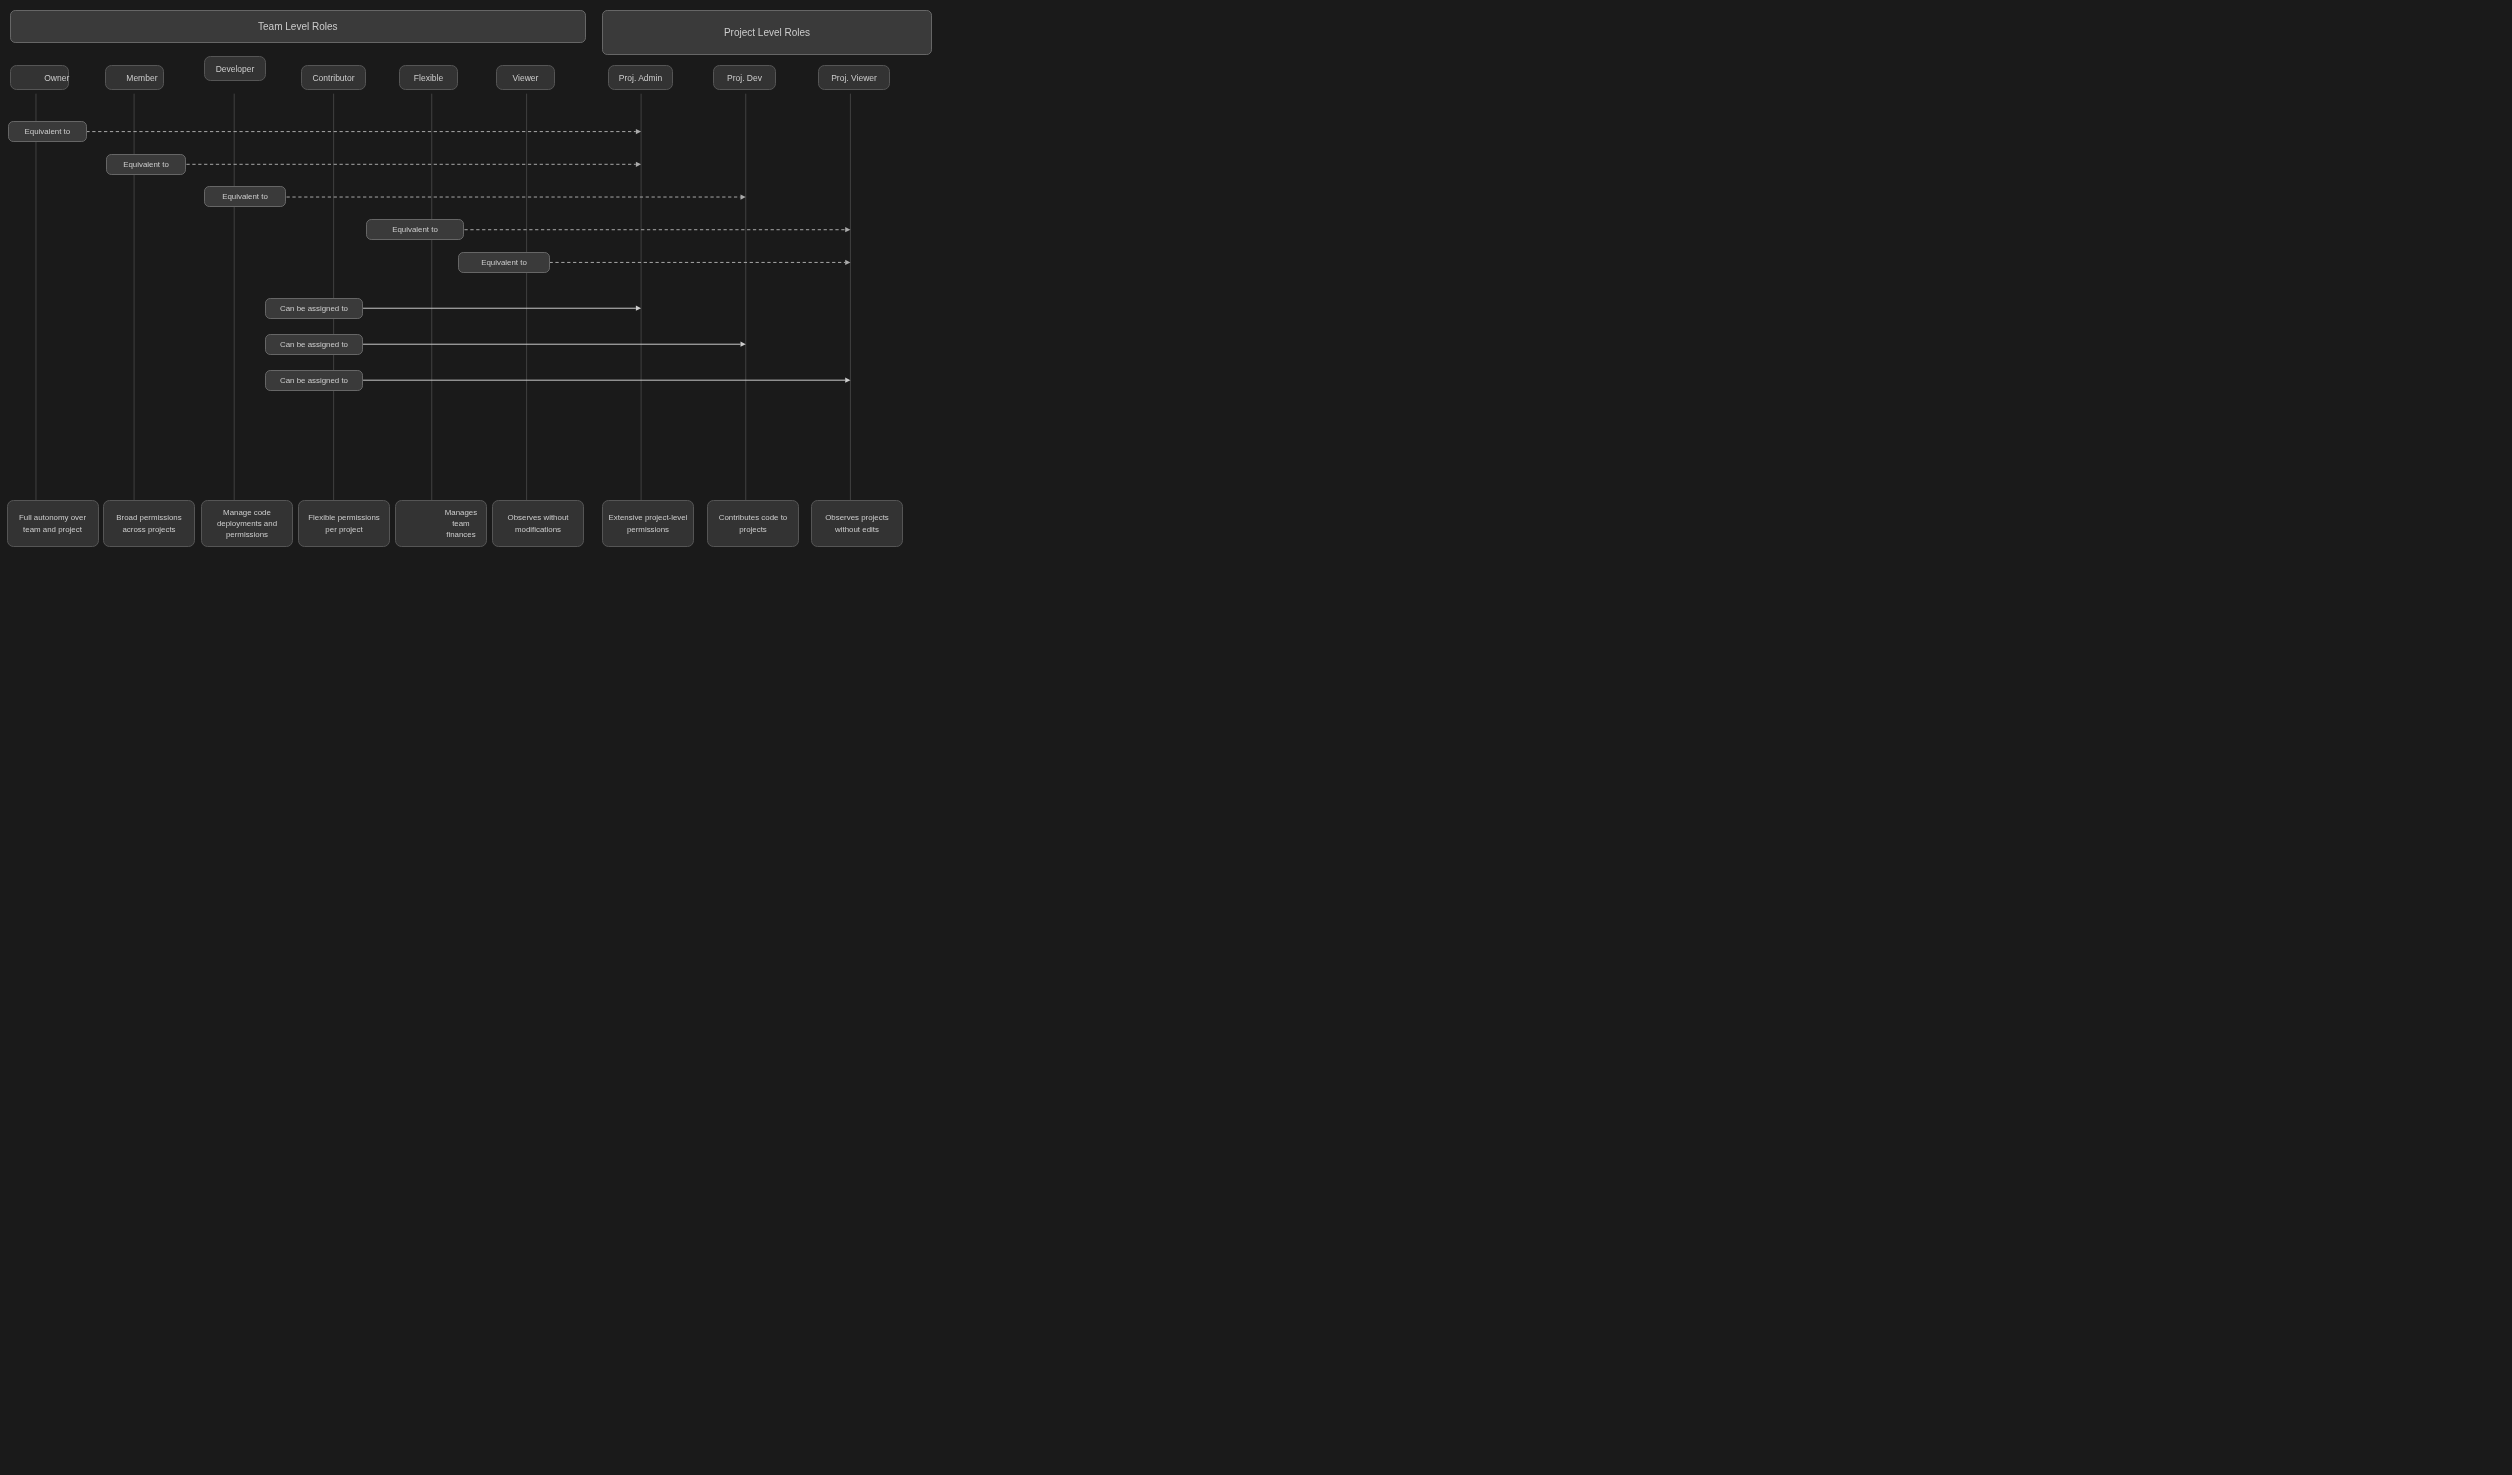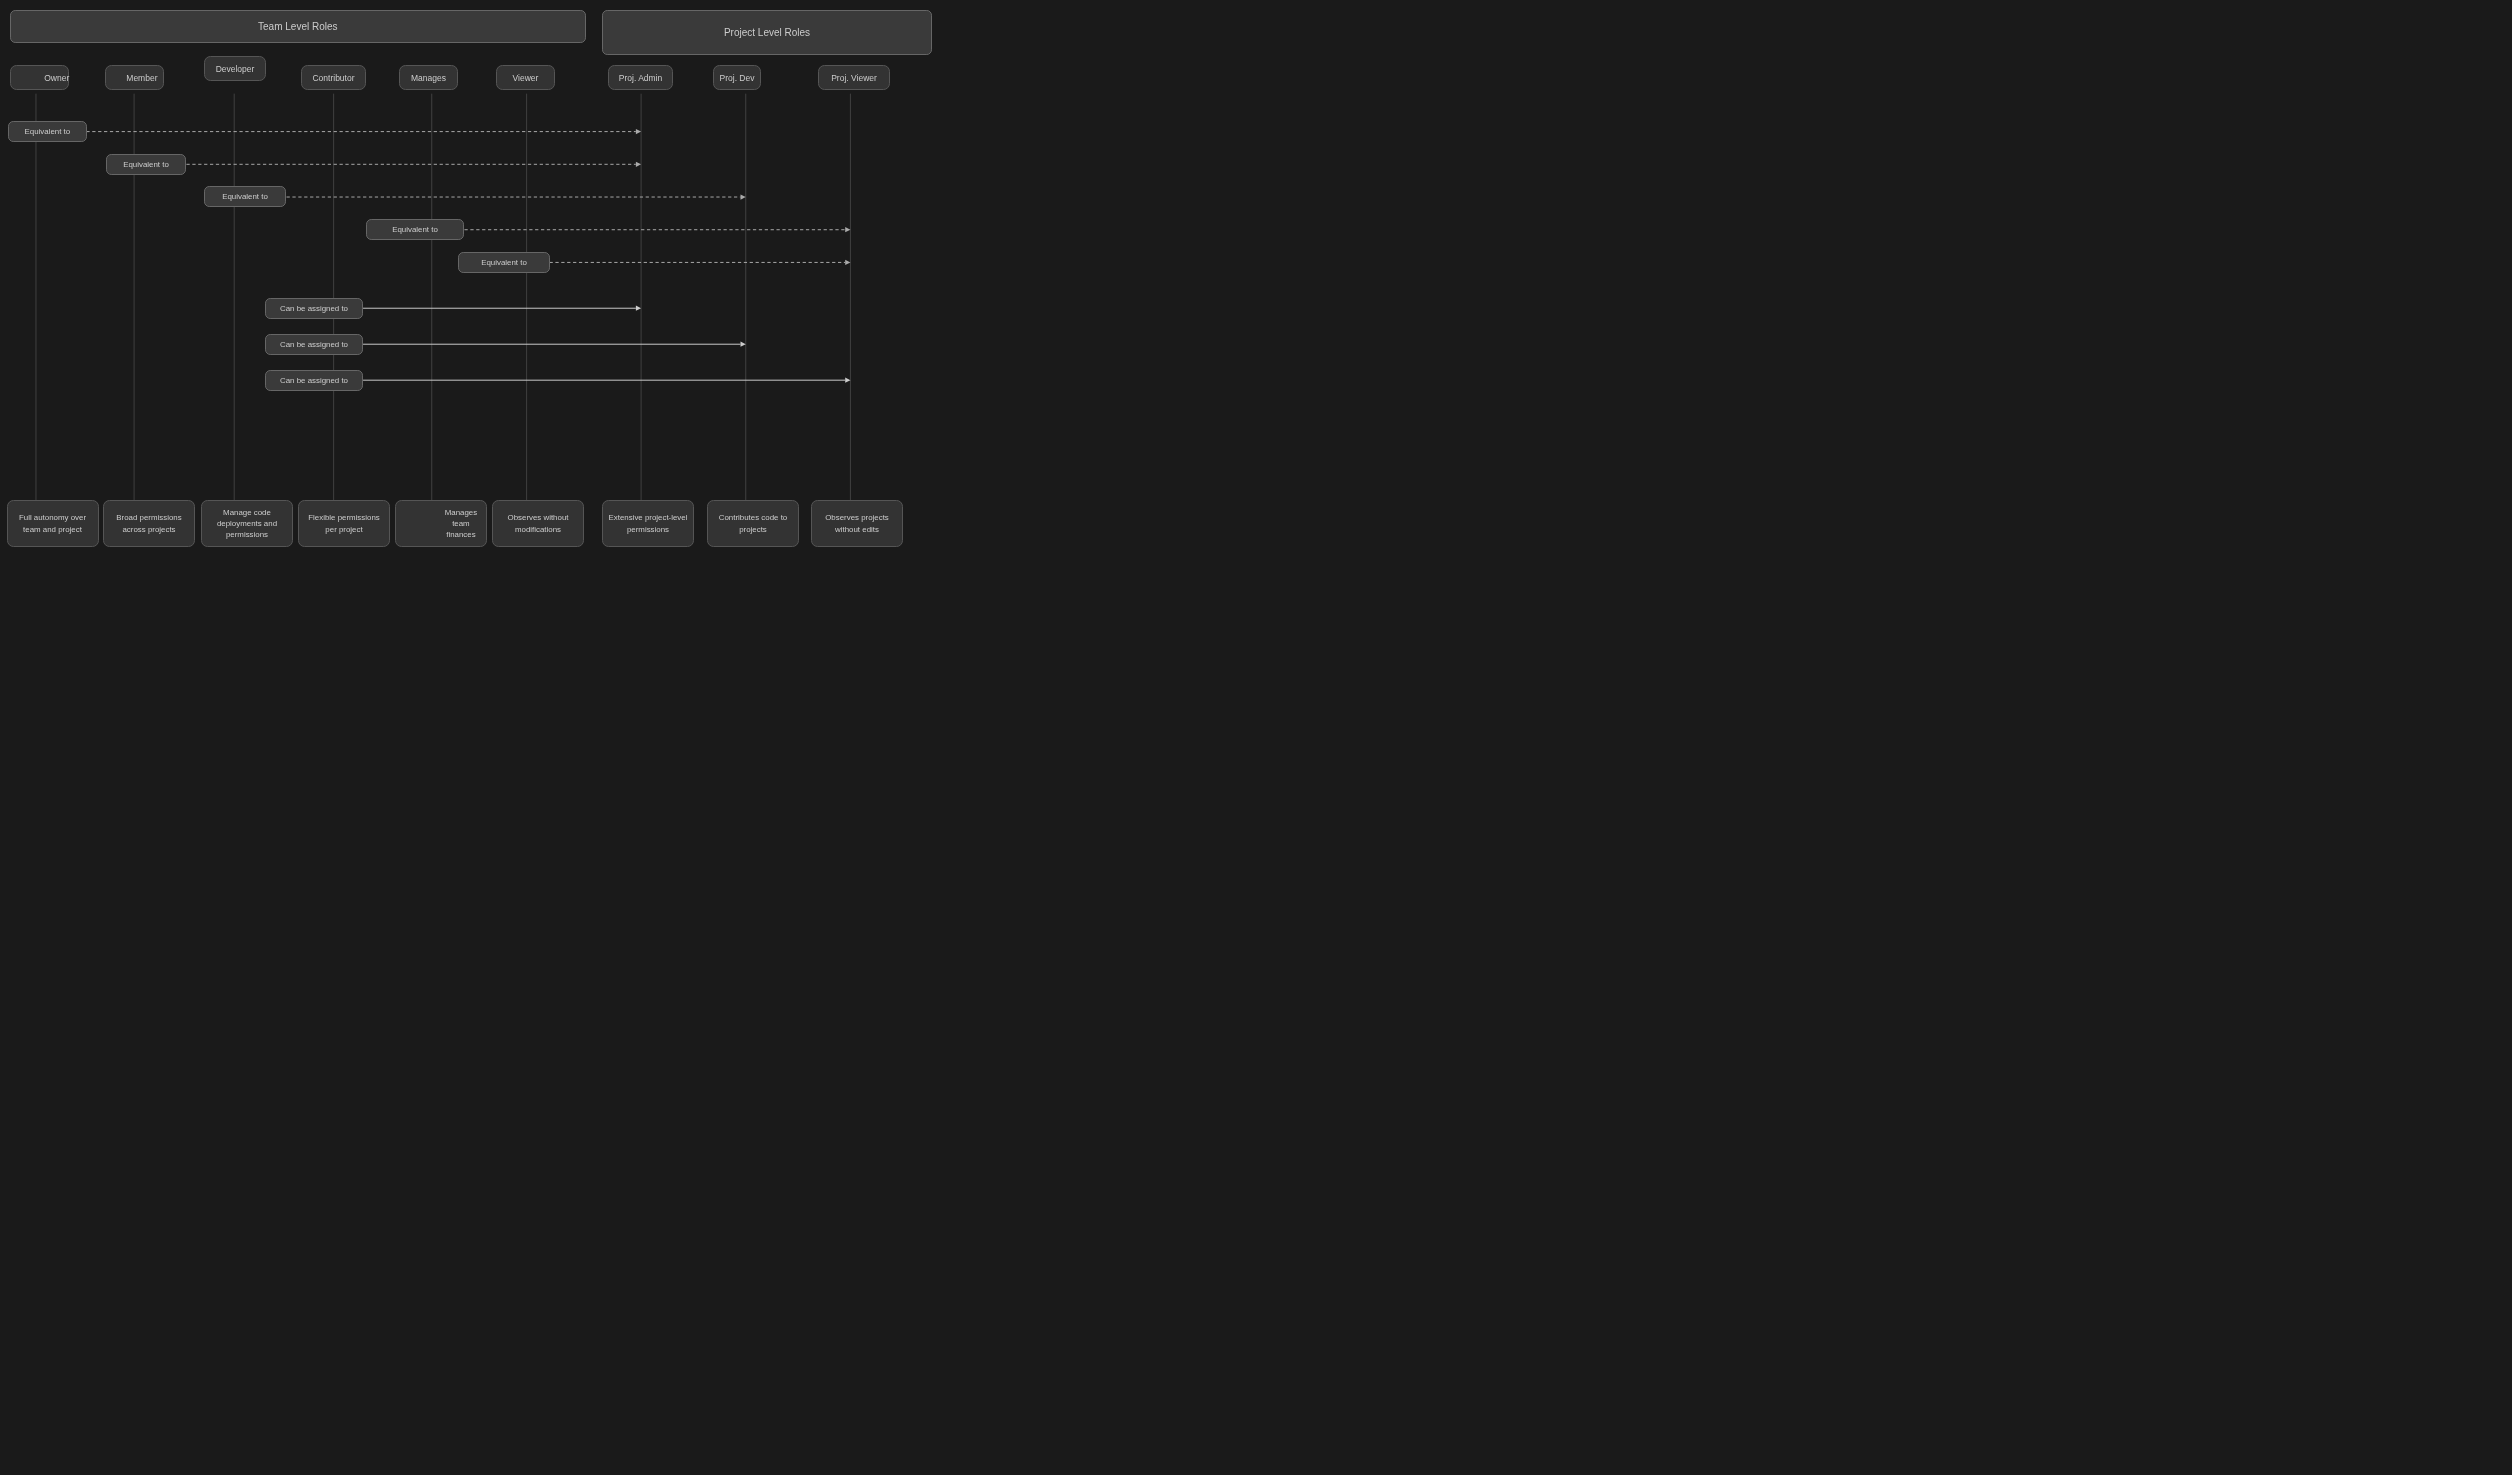--- a/index.html
+++ b/index.html
@@ -116,25 +116,25 @@
   </div>
 
   <div class="node header" style="left:602px; top:9.8px; width:330px; height:45px;">
     <span>Project Level Roles</span>
   </div>
 
   <div class="node pill" style="left:9.8px; top:65px; width:59px; height:25px;padding-left:40px;">Owner</div>
   <div class="node pill" style="left:105px; top:65px; width:59px; height:25px;padding-left:20px;">Member</div>
   <div class="node pill" style="left:204px; top:56px; width:62px; height:25px;">Developer</div>
   <div class="node pill" style="left:301px; top:65px; width:65px; height:25px;">Contributor</div>
-  <div class="node pill" style="left:399px; top:65px; width:59px; height:25px;">Manages</div>
+  <div class="node pill" style="left:399px; top:65px; width:59px; height:25px;">Flexible</div>
   <div class="node pill" style="left:496px; top:65px; width:59px; height:25px;">Viewer</div>
 
   <div class="node pill" style="left:608px; top:65px; width:65px; height:25px;">Proj. Admin</div>
-  <div class="node pill" style="left:713px; top:65px; width:48px; height:25px;">Proj. Dev</div>
+  <div class="node pill" style="left:713px; top:65px; width:63px; height:25px;">Proj. Dev</div>
   <div class="node pill" style="left:818px; top:65px; width:72px; height:25px;">Proj. Viewer</div>
 
   <div class="node relation" style="left:7.9px; top:121px; width:79px; height:21px;">Equivalent to</div>
   <div class="node relation" style="left:106px; top:154px; width:80px; height:21px;">Equivalent to</div>
   <div class="node relation" style="left:204px; top:186px; width:82px; height:21px;">Equivalent to</div>
   <div class="node relation" style="left:366px; top:219px; width:98px; height:21px;">Equivalent to</div>
   <div class="node relation" style="left:458px; top:252px; width:92px; height:21px;">Equivalent to</div>
 
   <div class="node relation" style="left:265px; top:298px; width:98px; height:21px;">Can be assigned to</div>
   <div class="node relation" style="left:265px; top:334px; width:98px; height:21px;">Can be assigned to</div>

